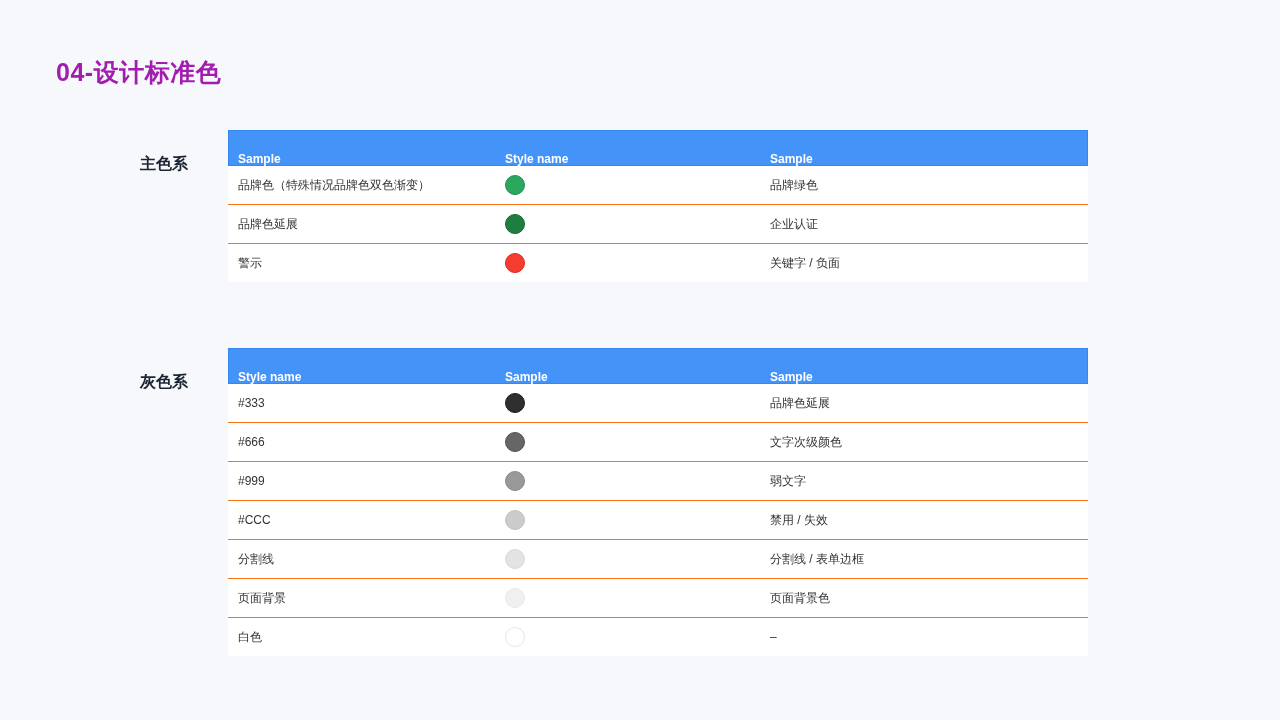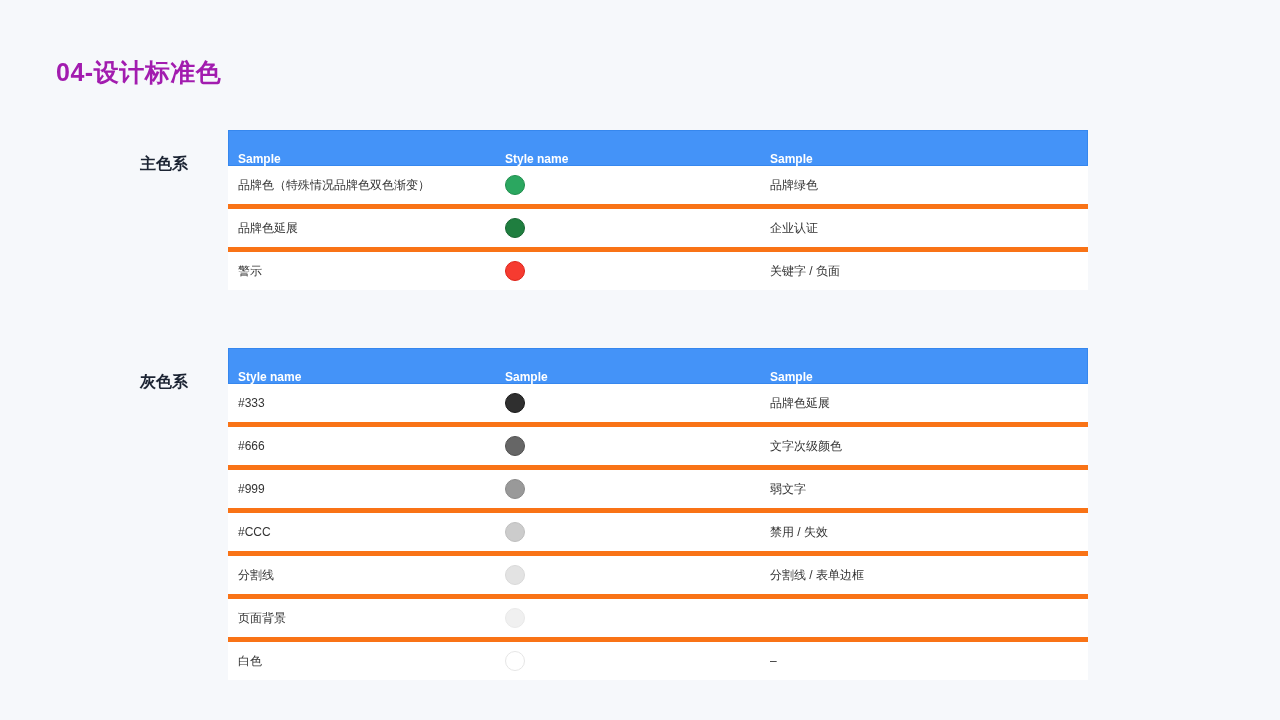--- a/index.html
+++ b/index.html
@@ -27,21 +27,21 @@
   }
   .thead {
     display:flex; align-items:flex-end; height:36px;
     background:#4493F8;
     box-shadow: inset 0 0 0 1px #3687EE;
     color:#FFFFFF; font-size:12px; font-weight:bold;
   }
   .row {
     display:flex; align-items:center; height:38px;
     background:#FFFFFF;
-    border-bottom:5px solid #f97316;
+    border-bottom:1px solid #f97316;
     font-size:12px; color:#333333;
   }
   .row:last-child { border-bottom:none; }
   .cell { box-sizing:border-box; overflow:hidden; white-space:nowrap; }
   .col1 { width:268px; padding-left:10px; }
   .col2 { width:264px; padding-left:9px; display:flex; align-items:center; }
   .col3 { flex:1; padding-left:10px; }
   .swatch {
     width:18px; height:18px; border-radius:50%;
     border:1px solid rgba(0,0,0,0.12);
@@ -126,20 +126,21 @@
           <div class="cell col2">
             <span class="swatch" style="background: rgb(227, 227, 227); border-color: rgb(217, 217, 217);"></span>
           </div>
           <div class="cell col3">分割线 / 表单边框</div>
         </div>
         <div class="row">
           <div class="cell col1">页面背景</div>
           <div class="cell col2">
             <span class="swatch" style="background: rgb(240, 240, 240); border-color: rgb(233, 233, 233);"></span>
           </div>
+          <div class="cell col3">页面背景色</div>
         </div>
         <div class="row">
           <div class="cell col1">白色</div>
           <div class="cell col2">
             <span class="swatch" style="background: rgb(255, 255, 255); border-color: rgb(230, 230, 230);"></span>
           </div>
           <div class="cell col3">–</div>
         </div>
       </div>
     </div>

